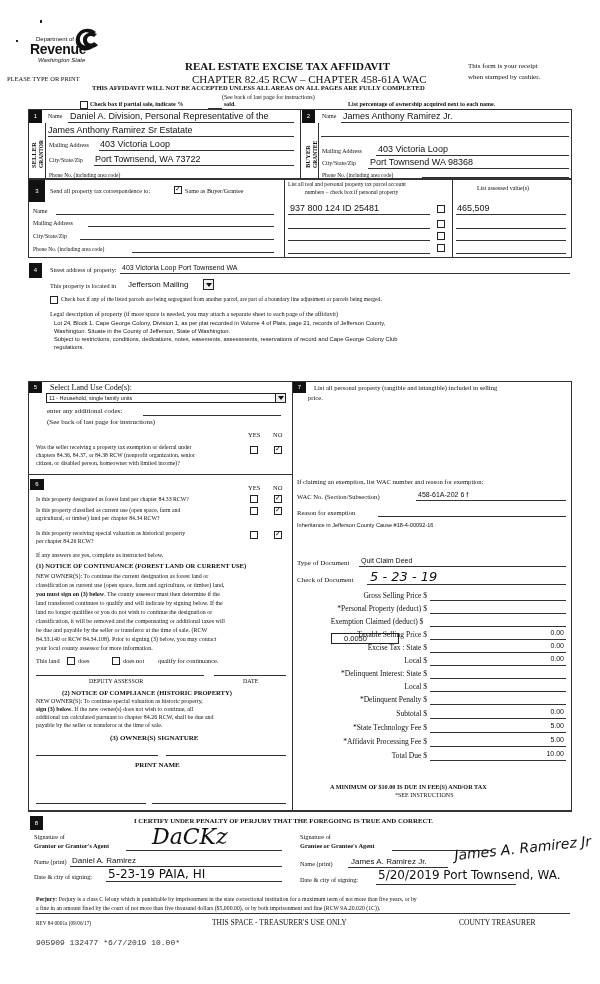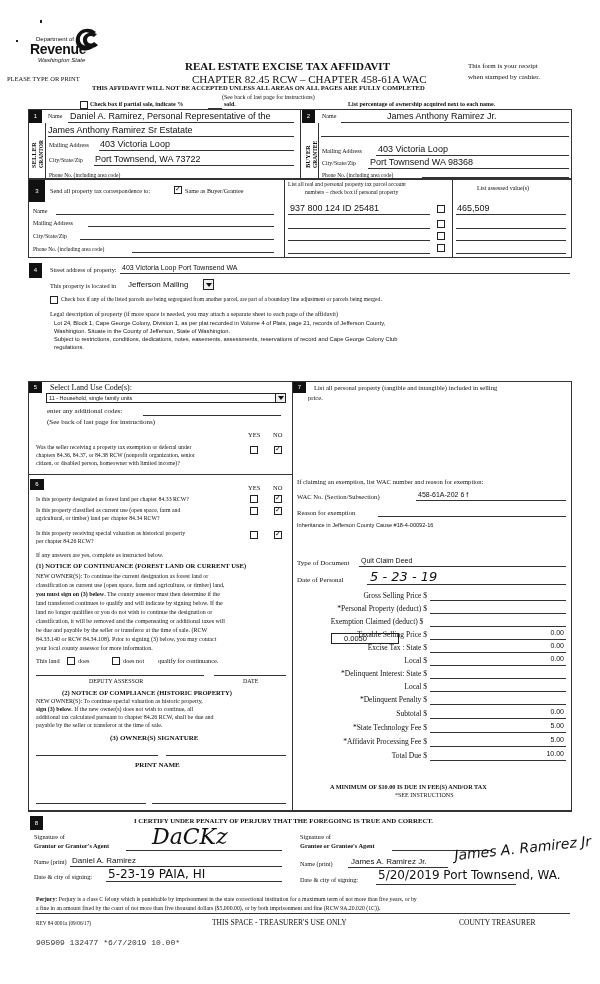--- a/index.html
+++ b/index.html
@@ -56,42 +56,42 @@
 <div class="vline" style="left:318px;top:123px;height:56px;"></div>
 
 <div class="secnum" style="left:29px;top:110px;">1</div>
 <div class="abs bold" style="left:26px;top:130px;width:22px;height:40px;">
   <div style="position:absolute;left:4px;top:38px;transform:rotate(-90deg);transform-origin:left top;font-size:6.5px;white-space:nowrap;line-height:7px;">
     <span>SELLER</span><br>
     <span style="font-size:5.5px;">GRANTOR</span>
   </div>
 </div>
 <div class="lbl" style="left:48px;top:113px;font-size:6px;">Name</div>
-<div class="fill" style="left:70px;top:111px;">Daniel A. Ramirez, Personal Representative of the</div>
+<div class="fill" style="left:70px;top:111px;">Daniel A. Division, Personal Representative of the</div>
 <div class="line" style="left:68px;top:122px;width:226px;"></div>
 <div class="fill" style="left:48px;top:125px;">James Anthony Ramirez Sr Estatate</div>
 <div class="line" style="left:48px;top:136px;width:246px;"></div>
 <div class="lbl" style="left:49px;top:142px;font-size:6px;">Mailing Address</div>
 <div class="fill" style="left:100px;top:139px;">403 Victoria Loop</div>
 <div class="line" style="left:99px;top:150px;width:195px;"></div>
 <div class="lbl" style="left:49px;top:157px;font-size:6px;">City/State/Zip</div>
 <div class="fill" style="left:95px;top:154px;">Port Townsend, WA 73722</div>
 <div class="line" style="left:94px;top:165px;width:200px;"></div>
 <div class="lbl" style="left:49px;top:172px;font-size:5.5px;">Phone No. (including area code)</div>
 <div class="line" style="left:148px;top:178px;width:146px;"></div>
 
 <div class="secnum" style="left:302px;top:110px;">2</div>
 <div class="abs bold" style="left:300px;top:130px;width:20px;height:40px;">
   <div style="position:absolute;left:4px;top:38px;transform:rotate(-90deg);transform-origin:left top;font-size:6.5px;white-space:nowrap;line-height:7px;">
     <span>BUYER</span><br>
     <span style="font-size:5.5px;">GRANTEE</span>
   </div>
 </div>
 <div class="lbl" style="left:322px;top:113px;font-size:6px;">Name</div>
-<div class="fill" style="left:343px;top:111px;margin-left:44px;">James Anthony Ramirez Jr.</div>
+<div class="fill" style="left:343px;top:111px;">James Anthony Ramirez Jr.</div>
 <div class="line" style="left:341px;top:122px;width:228px;"></div>
 <div class="line" style="left:321px;top:136px;width:248px;"></div>
 <div class="lbl" style="left:322px;top:148px;font-size:6px;">Mailing Address</div>
 <div class="fill" style="left:378px;top:144px;">403 Victoria Loop</div>
 <div class="line" style="left:376px;top:155px;width:193px;"></div>
 <div class="lbl" style="left:322px;top:160px;font-size:6px;">City/State/Zip</div>
 <div class="fill" style="left:370px;top:157px;">Port Townsend WA 98368</div>
 <div class="line" style="left:368px;top:168px;width:201px;"></div>
 <div class="lbl" style="left:322px;top:172px;font-size:5.5px;">Phone No. (including area code)</div>
 <div class="line" style="left:422px;top:177px;width:147px;"></div>
@@ -226,21 +226,21 @@
 <div class="lbl" style="left:297px;top:478px;font-size:6.6px;">If claiming an exemption, list WAC number and reason for exemption:</div>
 <div class="lbl" style="left:297px;top:493px;font-size:6.6px;">WAC No. (Section/Subsection)</div>
 <div class="fill" style="left:418px;top:491px;font-size:7px;">458-61A-202 6 f</div>
 <div class="line" style="left:416px;top:500px;width:150px;"></div>
 <div class="lbl" style="left:297px;top:509px;font-size:6.6px;">Reason for exemption</div>
 <div class="line" style="left:378px;top:516px;width:188px;"></div>
 <div class="fill" style="left:297px;top:522px;font-size:5.6px;">Inheritance in Jefferson County Cause #18-4-00092-16</div>
 <div class="lbl" style="left:297px;top:559px;font-size:7px;">Type of Document</div>
 <div class="fill" style="left:361px;top:557px;font-size:7px;">Quit Claim Deed</div>
 <div class="line" style="left:359px;top:566px;width:207px;"></div>
-<div class="lbl" style="left:297px;top:576px;font-size:7px;">Date of Personal</div>
+<div class="lbl" style="left:297px;top:576px;font-size:7px;">Check of Document</div>
 <div class="hand" style="left:370px;top:569px;font-size:13px;">5 - 23 - 19</div>
 <div class="line" style="left:367px;top:584px;width:199px;"></div>
 
 <div id="tax-rows">
     <div class="rlbl" style="left: 297px; top: 591px;">Gross Selling Price $</div>
     <div class="line" style="left: 430px; top: 600px; width: 136px;"></div>
     <div class="amt" style="left: 494px; top: 590px;"></div>
     <div class="rlbl" style="left: 297px; top: 604px;">*Personal Property (deduct) $</div>
     <div class="line" style="left: 430px; top: 613px; width: 136px;"></div>
     <div class="amt" style="left: 494px; top: 603px;"></div>

